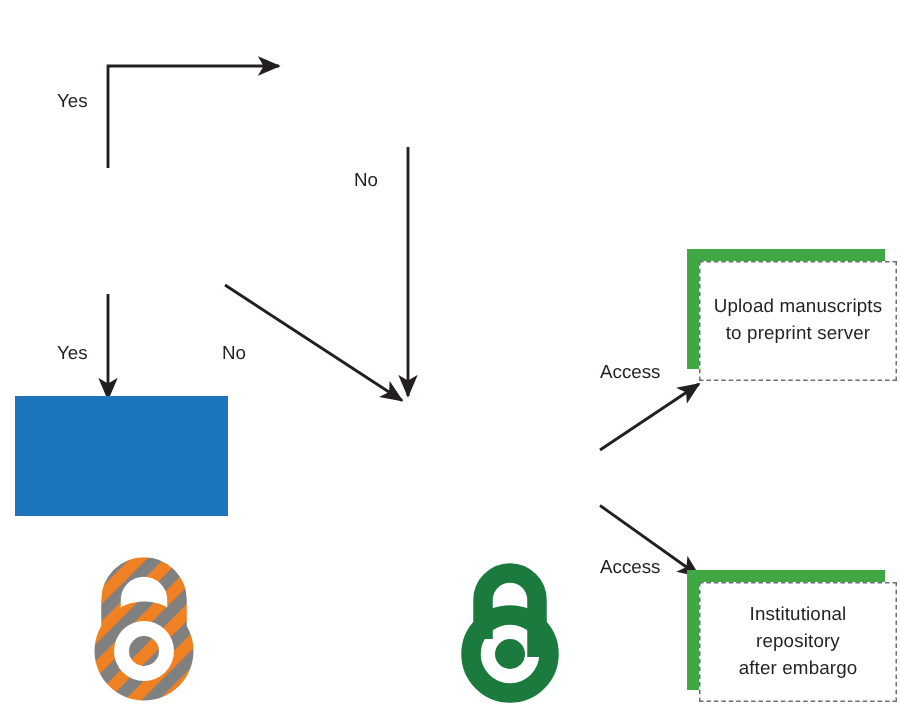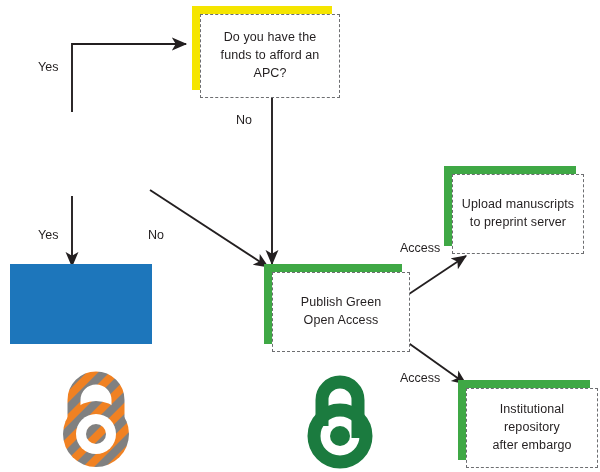--- a/index.html
+++ b/index.html
@@ -65,43 +65,28 @@
 
     <path d="M72,196 L72,266" fill="none" stroke="#231f20" stroke-width="1.9" marker-end="url(#arrow)"></path>
 
     <path d="M150,190 L268,267" fill="none" stroke="#231f20" stroke-width="1.9" marker-end="url(#arrow)"></path>
 
     <path d="M400,300 L466,256" fill="none" stroke="#231f20" stroke-width="1.9" marker-end="url(#arrow)"></path>
 
     <path d="M400,337 L466,384" fill="none" stroke="#231f20" stroke-width="1.9" marker-end="url(#arrow)"></path>
   </svg>
 
-  <div class="node" style="left:192px;top:6px;width:148px;height:92px;">
-    <div class="accent" style="width:140px;height:84px;background:#F5E500;"></div>
-    <div class="card" style="left:8px;top:8px;width:140px;height:84px;">
-      <span class="label">Do you have the
-funds to afford an
-APC?</span>
-    </div>
-  </div>
 
 
   <div class="node" style="left:10px;top:264px;width:150px;height:88px;">
     <div class="accent" style="width:142px;height:80px;background:#1D76BB;"></div>
   </div>
 
-  <div class="node" style="left:264px;top:264px;width:146px;height:88px;">
-    <div class="accent" style="width:138px;height:80px;background:#3FA845;"></div>
-    <div class="card" style="left:8px;top:8px;width:138px;height:80px;">
-      <span class="label">Publish Green
-Open Access</span>
-    </div>
-  </div>
 
-  <div class="node" style="left:444px;top:166px;width:140px;height:96px;">
+  <div class="node" style="left:458px;top:166px;width:140px;height:96px;">
     <div class="accent" style="width:132px;height:80px;background:#3FA845;"></div>
     <div class="card" style="left:8px;top:8px;width:132px;height:80px;">
       <span class="label">Upload manuscripts
 to preprint server</span>
     </div>
   </div>
 
   <div class="node" style="left:458px;top:380px;width:140px;height:108px;">
     <div class="accent" style="width:132px;height:80px;background:#3FA845;"></div>
     <div class="card" style="left:8px;top:8px;width:132px;height:80px;">

